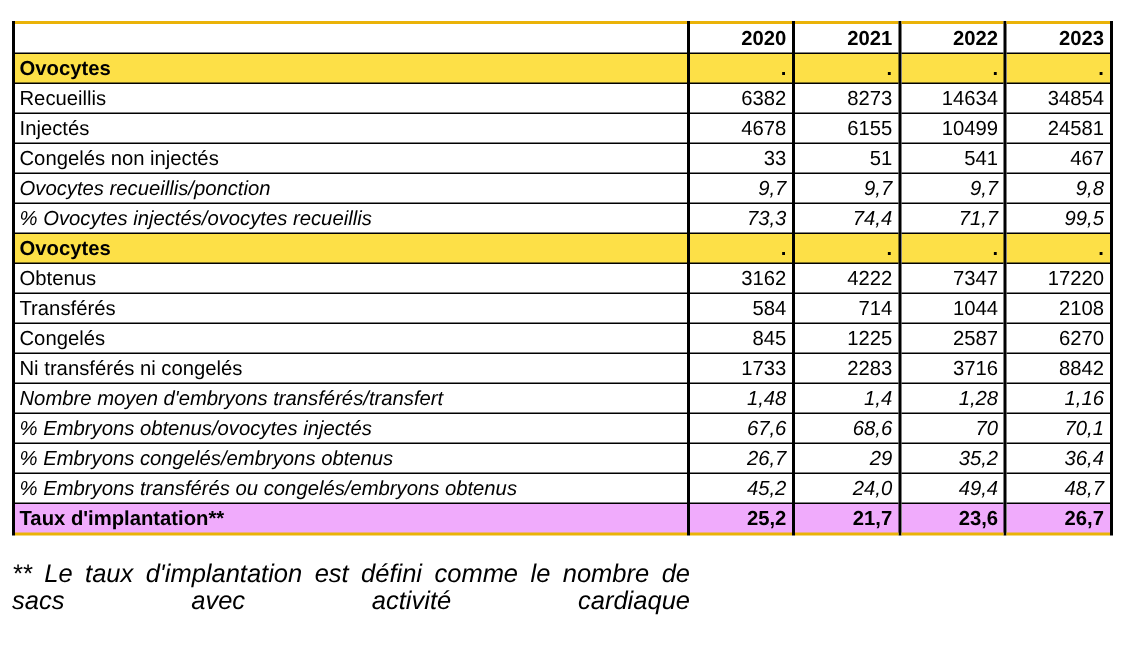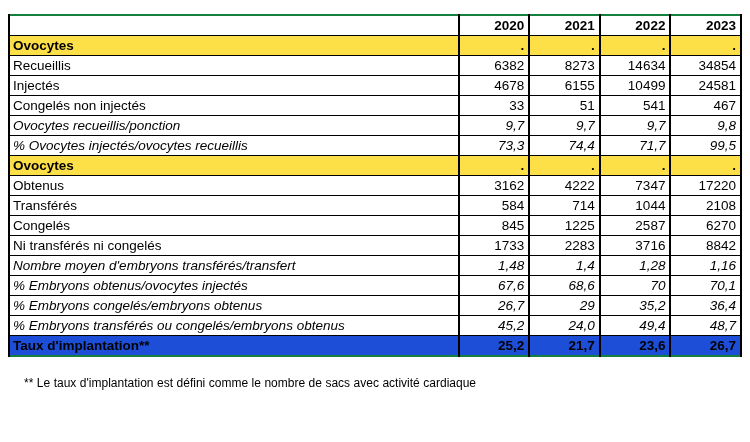--- a/index.html
+++ b/index.html
@@ -12,21 +12,21 @@
     width: 750px;
     height: 442px;
     background: #ffffff;
     box-sizing: border-box;
     padding: 14px 8px 0 8px;
   }
   table.stats {
     border-collapse: collapse;
     table-layout: fixed;
     width: 734px;
-    border: 2px solid #15803d;
+    border: 2px solid #eab308;
   }
   table.stats th, table.stats td {
     border-top: 1px solid #000000;
     border-bottom: 1px solid #000000;
     border-left: 2px solid #000000;
     border-right: 2px solid #000000;
     font-size: 13.5px;
     line-height: 17px;
     height: 17px;
     padding: 1px 4px 1px 3px;
@@ -35,28 +35,29 @@
     color: #000000;
     background: #ffffff;
     font-weight: normal;
     text-align: left;
     box-sizing: content-box;
   }
   table.stats .num { text-align: right; }
   table.stats thead th { font-weight: bold; }
   tr.section td { background: #fde047; font-weight: bold; }
   tr.italic td { font-style: italic; }
-  tr.total td { background: #1d4ed8; font-weight: bold; }
+  tr.total td { background: #f0abfc; font-weight: bold; }
   .footnote {
     margin-top: 17px;
-    margin-left: 16px;
+    margin-left: 0;
     width: 452px;
-    font-size: 12px;
+    font-size: 17px;
     line-height: 18px;
     color: #000000;
+    font-style: italic;
   }
   .fn-line1 {
     text-align: justify;
     text-align-last: justify;
   }
   .fn-line2 {
     text-align: left;
   }
 </style>
 </head>

